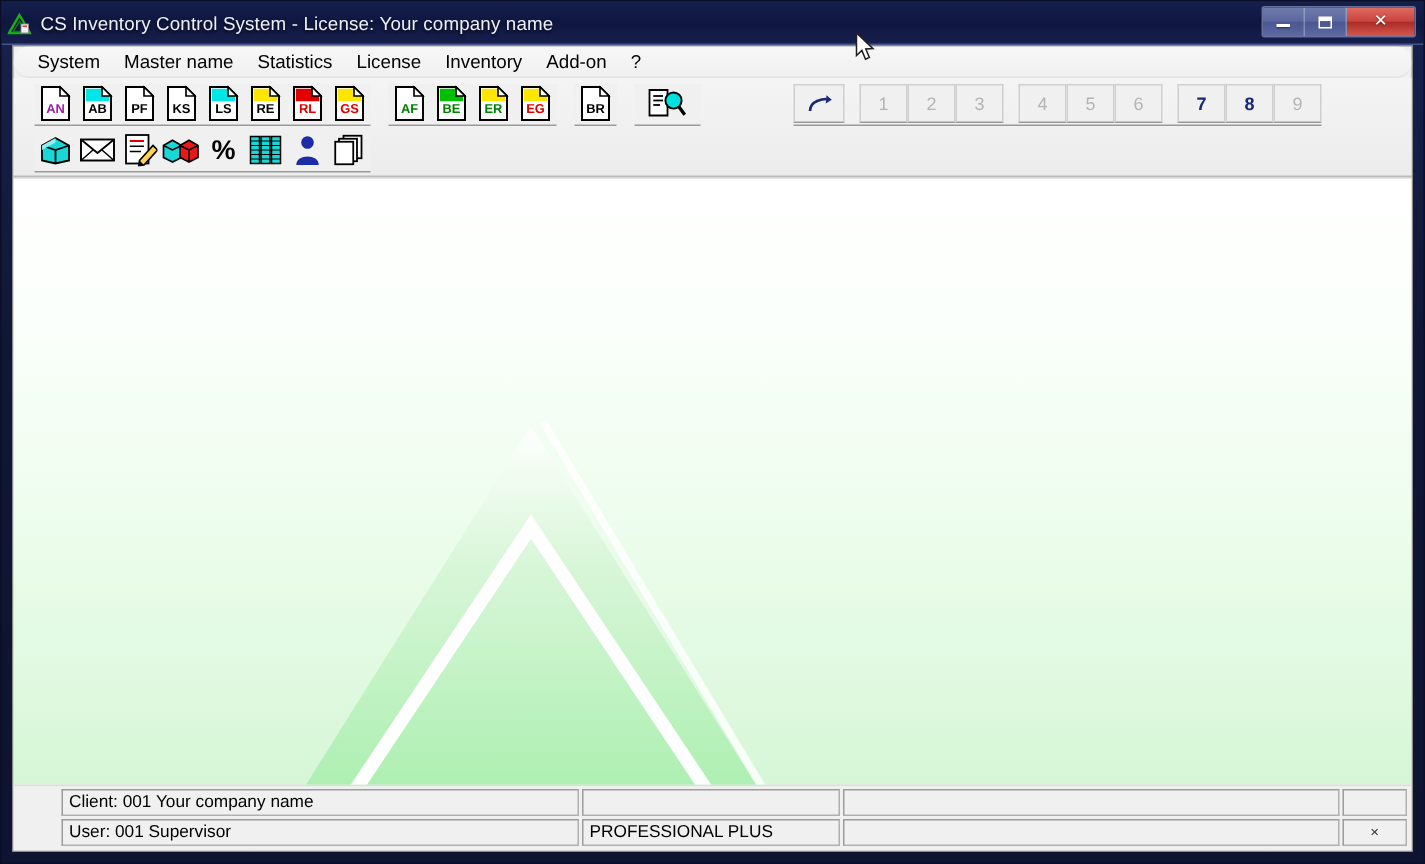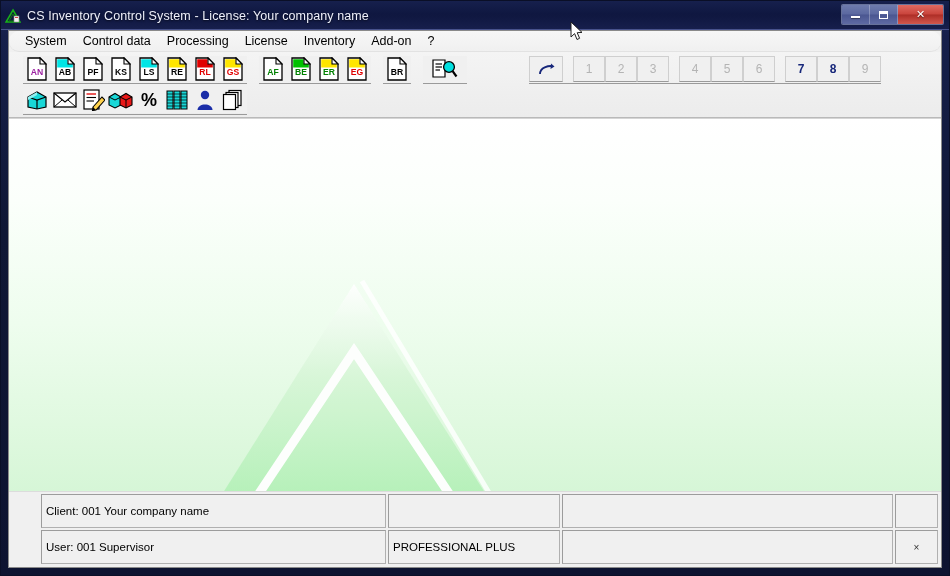--- a/index.html
+++ b/index.html
@@ -183,21 +183,21 @@
 
   
   #statusbar {
     flex: 0 0 auto;
     background: #f0f0f0;
     padding: 2px 3px 3px 3px;
     border-top: 1px solid #dcdcdc;
   }
   .sb-row {
     display: flex;
-    height: 34px;
+    height: 18px;
     margin-bottom: 2px;
     padding-left: 29px;
   }
   .sb-row:last-child { margin-bottom: 0; }
   .sb-cell {
     border: 1px solid #b0b0b0;
     border-top-color: #9c9c9c;
     border-left-color: #9c9c9c;
     background: #f0f0f0;
     font-size: 11.5px;
@@ -244,22 +244,22 @@
       <div class="wb close">
         <span class="wb-glyph">✕</span>
       </div>
     </div>
   </div>
 
   <div id="client">
 
     <div id="menubar">
       <div class="menu-item">System</div>
-      <div class="menu-item">Control data</div>
-      <div class="menu-item">Processing</div>
+      <div class="menu-item">Master name</div>
+      <div class="menu-item">Statistics</div>
       <div class="menu-item">License</div>
       <div class="menu-item">Inventory</div>
       <div class="menu-item">Add-on</div>
       <div class="menu-item">?</div>
     </div>
 
     <div id="toolbar">
 
       <div class="tb-row">
 

